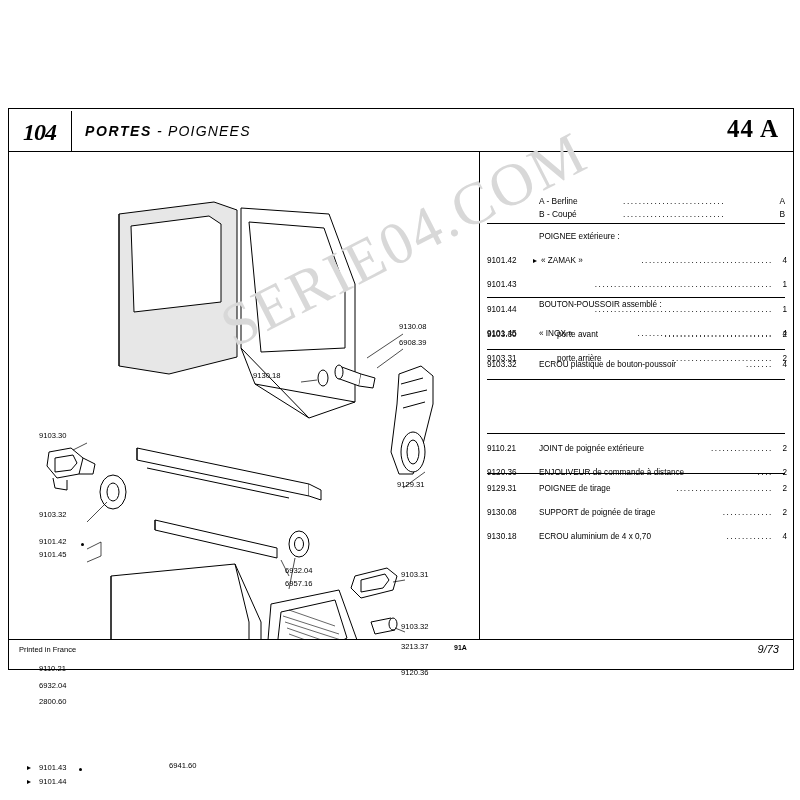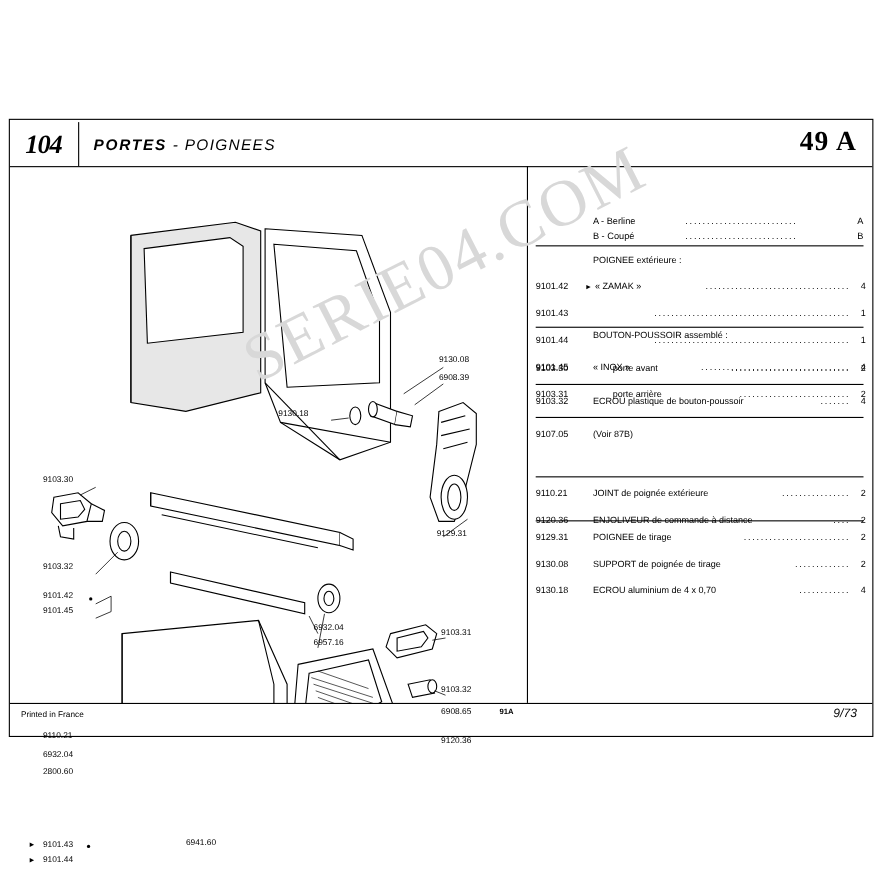--- a/index.html
+++ b/index.html
@@ -55,21 +55,21 @@
 
   <div class="sheet">
 
     <div class="hdr">
       <div class="pagenum">104</div>
       <div class="hdr-sep"></div>
       <div class="hdr-title">
         <b>PORTES</b>
         <span>- POIGNEES</span>
       </div>
-      <div class="hdr-code">49 A</div>
+      <div class="hdr-code">44 A</div>
     </div>
     <div class="hdr-rule"></div>
 
     <div class="vdiv"></div>
 
     <div class="plate">
       <svg width="470" height="487" viewBox="0 0 470 487">
         <g fill="none" stroke="#000" stroke-width="1">
 
           <path d="M110 62 L205 50 L228 58 L228 205 L160 222 L110 214 Z" fill="#e7e7e7" stroke="#000"></path>
@@ -191,21 +191,21 @@
       <div class="lbl" style="left:30px;top:358px;">9103.32</div>
       <div class="lbl" style="left:30px;top:385px;">9101.42</div>
       <div class="dot" style="left:72px;top:391px;"></div>
       <div class="lbl" style="left:30px;top:398px;">9101.45</div>
 
       <div class="lbl" style="left:276px;top:414px;">6932.04</div>
       <div class="lbl" style="left:276px;top:427px;">6957.16</div>
 
       <div class="lbl" style="left:392px;top:418px;">9103.31</div>
       <div class="lbl" style="left:392px;top:470px;">9103.32</div>
-      <div class="lbl" style="left:392px;top:490px;">6908.65</div>
+      <div class="lbl" style="left:392px;top:490px;">3213.37</div>
       <div class="lbl" style="left:392px;top:516px;">9120.36</div>
 
       <div class="lbl" style="left:30px;top:512px;">9110.21</div>
       <div class="lbl" style="left:30px;top:529px;">6932.04</div>
       <div class="lbl" style="left:30px;top:545px;">2800.60</div>
 
       <div class="mark" style="left:18px;top:614px;"></div>
       <div class="lbl" style="left:30px;top:611px;">9101.43</div>
       <div class="dot" style="left:70px;top:616px;"></div>
       <div class="mark" style="left:18px;top:628px;"></div>
@@ -284,24 +284,20 @@
         <div class="row" style="top:10px;">
           <span class="ref">9103.32</span>
           <span class="desc">ECROU plastique de bouton-poussoir</span>
           <span class="dots" style="right:14px;letter-spacing:1.6px;">.......</span>
           <span class="qty">4</span>
         </div>
       </div>
 
       <div style="position:relative;height:54px;">
         <div class="sect-line" style="top:-2px;"></div>
-        <div class="row" style="top:10px;">
-          <span class="ref">9107.05</span>
-          <span class="desc">(Voir 87B)</span>
-        </div>
       </div>
 
       <div style="position:relative;height:40px;">
         <div class="sect-line" style="top:-2px;"></div>
         <div class="row" style="top:10px;">
           <span class="ref">9110.21</span>
           <span class="desc">JOINT de poignée extérieure</span>
           <span class="dots" style="right:14px;letter-spacing:1.6px;">................</span>
           <span class="qty">2</span>
         </div>

